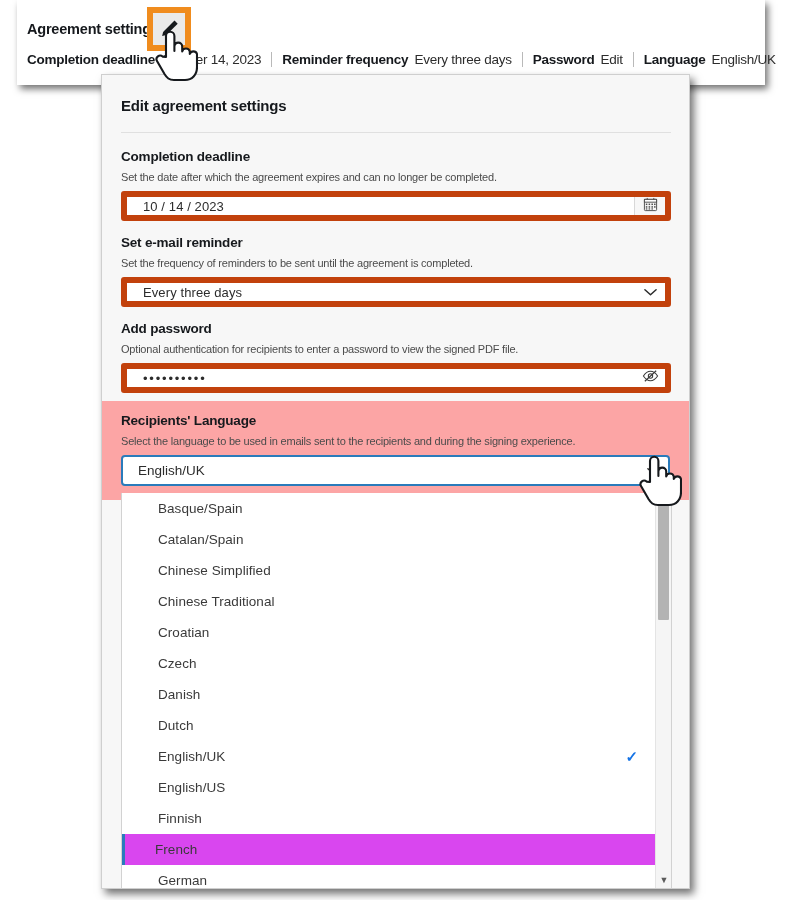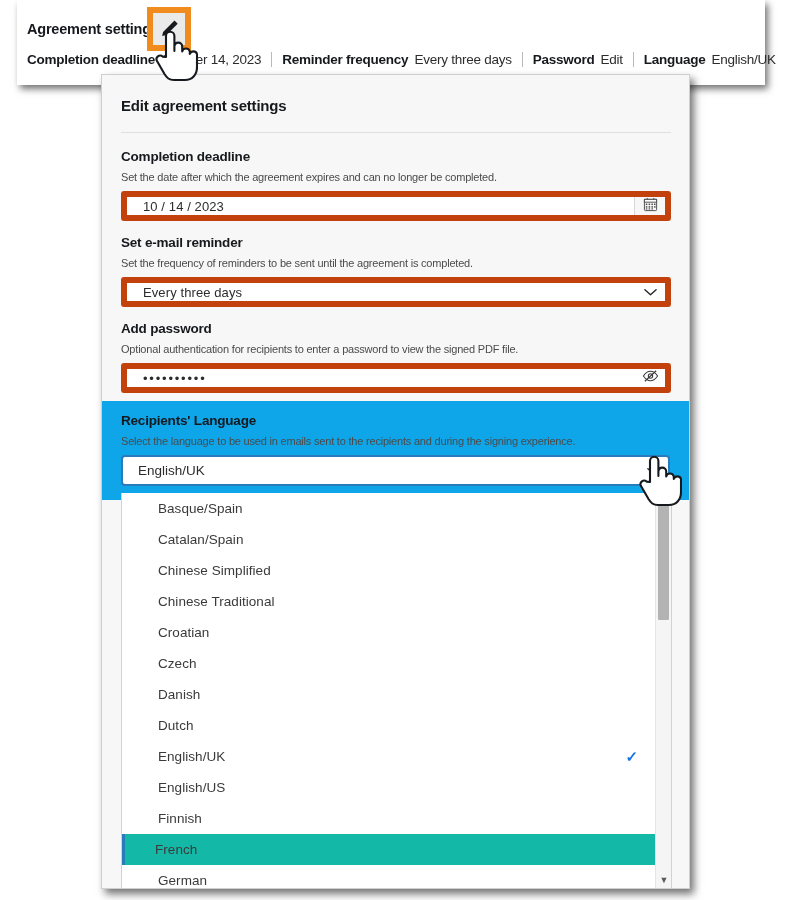--- a/index.html
+++ b/index.html
@@ -181,21 +181,21 @@
     padding-left: 16px;
     letter-spacing: 1.8px;
   }
 
   
   #lang-band {
     position: absolute;
     left: 0;
     top: 326px;
     width: 100%;
-    background: #0ea5e9;
+    background: #fca5a5;
     padding: 12px 19px 14px 19px;
     box-sizing: border-box;
   }
   #lang-band .field-label { margin-bottom: 7px; }
   #lang-select {
     position: relative;
     height: 31px;
     background: #ffffff;
     border: 2px solid #2a7bbb;
     border-radius: 4px;
@@ -234,21 +234,21 @@
     align-items: center;
     font-size: 13.5px;
     color: #3a3a3a;
     padding-left: 33px;
     box-sizing: border-box;
     border-left: 3px solid transparent;
     letter-spacing: 0.05px;
     position: relative;
   }
   .lang-option.highlighted {
-    background: #14b8a6;
+    background: #d946ef;
     border-left: 3px solid #2a7bbb;
     padding-left: 30px;
   }
   .lang-option .check {
     position: absolute;
     right: 18px;
     color: #1473e6;
     font-size: 15px;
     font-weight: bold;
   }

